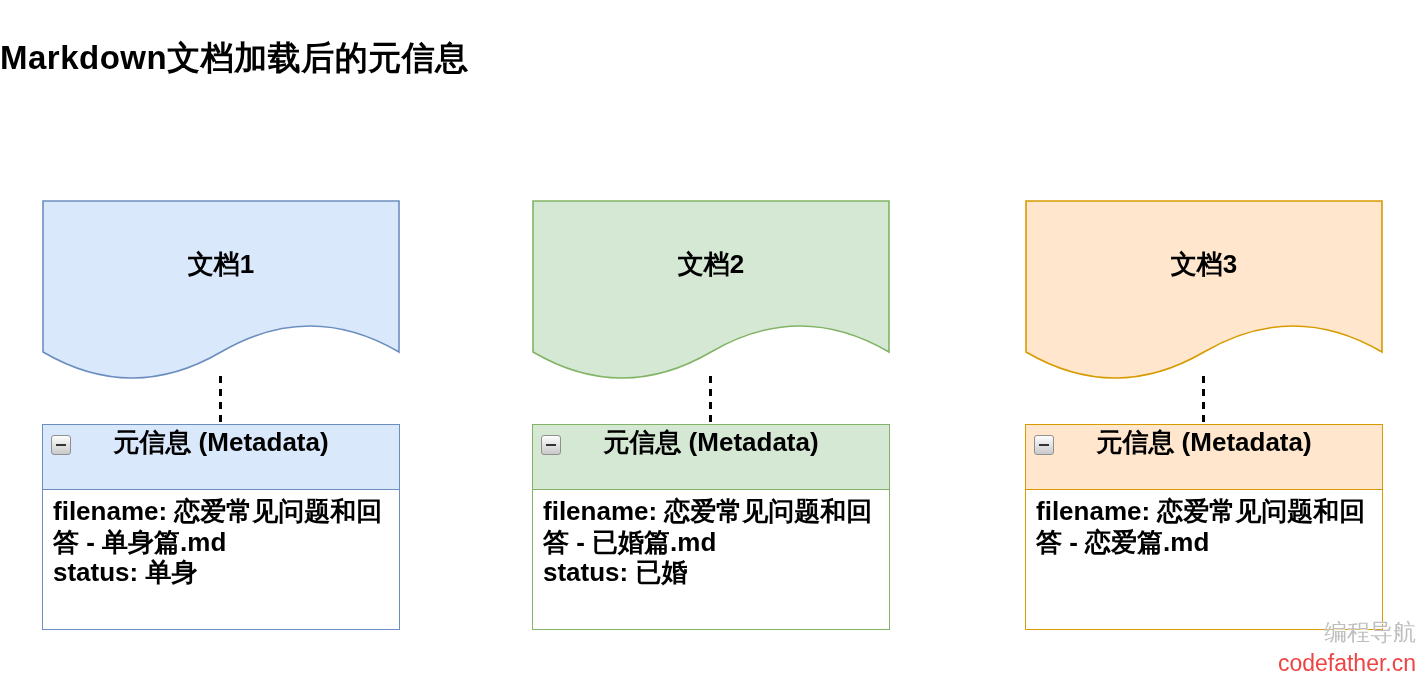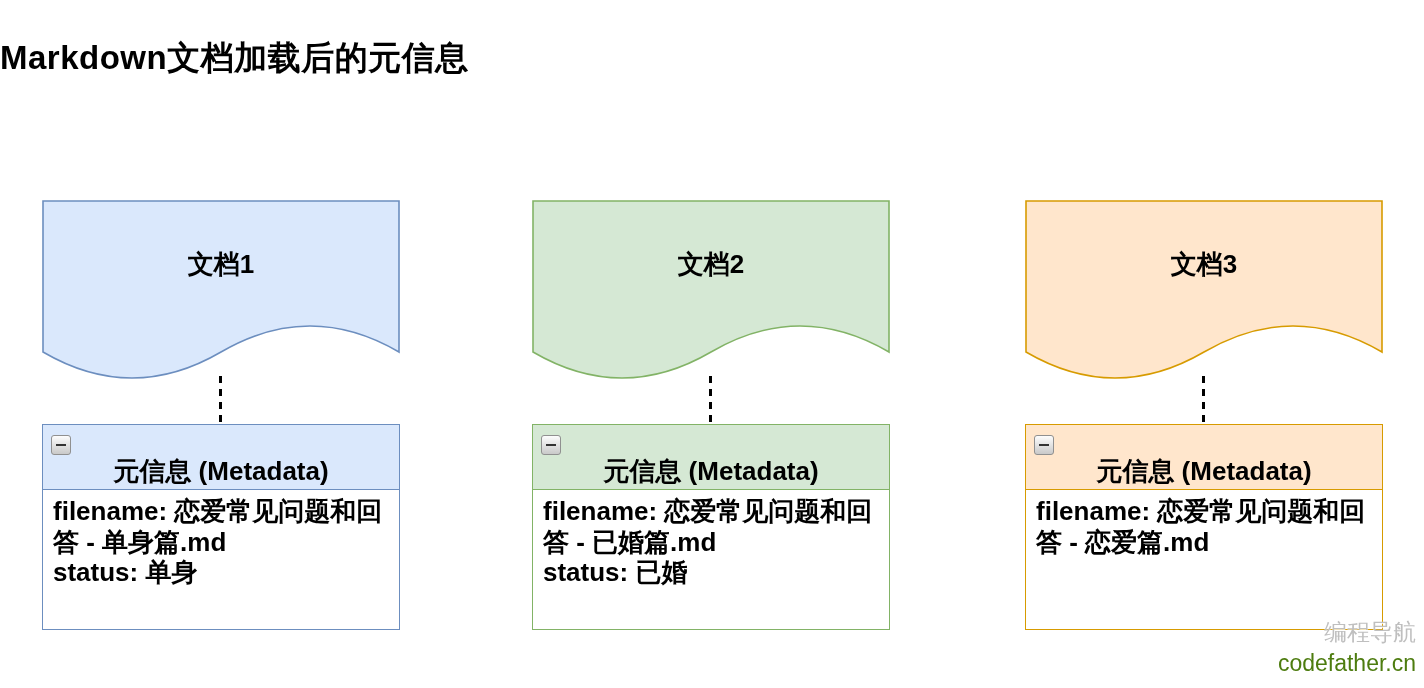--- a/index.html
+++ b/index.html
@@ -29,21 +29,21 @@
     position:absolute;left:177px;top:376px;width:3px;height:48px;
     background:repeating-linear-gradient(180deg,#000 0 7px,transparent 7px 13px);
   }
   .meta-box{
     position:absolute;top:424px;left:0;width:358px;height:206px;
     border:1.6px solid var(--stroke);background:#fff;box-sizing:border-box;
   }
   .meta-header{
     position:relative;height:64px;background:var(--fill);
     border-bottom:1.6px solid var(--stroke);
-    display:flex;align-items:flex-end;justify-content:center;
+    display:flex;align-items:flex-start;justify-content:center;
     font-size:26px;color:#000;
   }
   .collapse-btn{
     position:absolute;left:8px;top:10px;width:20px;height:20px;
     background:linear-gradient(#fdfdfd,#c9c9c9);
     border:1px solid #909090;border-radius:3px;box-sizing:border-box;
     cursor:pointer;
   }
   .collapse-btn::after{
     content:"";position:absolute;left:4px;top:8px;width:10px;height:2.4px;
@@ -53,21 +53,21 @@
     padding:6px 10px 0 10px;font-size:26px;line-height:1.18;color:#000;
   }
   .meta-body p{margin:0;}
   .meta-body p.status-line{}
   .watermark{
     position:absolute;right:8px;top:617px;text-align:right;z-index:5;
     font-size:23px;line-height:31px;
     text-shadow:0 1px 1px rgba(255,255,255,0.9);
   }
   .watermark .wm1{color:#bfbfbf;}
-  .watermark .wm2{color:#4d7c0f;}
+  .watermark .wm2{color:#ef4444;}
 </style>
 </head>
 <body>
 
 <div class="title">Markdown文档加载后的元信息</div>
 
 <div class="column col-1" style="--fill: #dae8fc; --stroke: #6c8ebf;">
   <div class="doc-shape">
     <svg viewBox="0 0 358 182">
       <path d="M 1 1 L 357 1 L 357 152 Q 268 100 179 152 Q 90 204 1 152 Z"></path>

